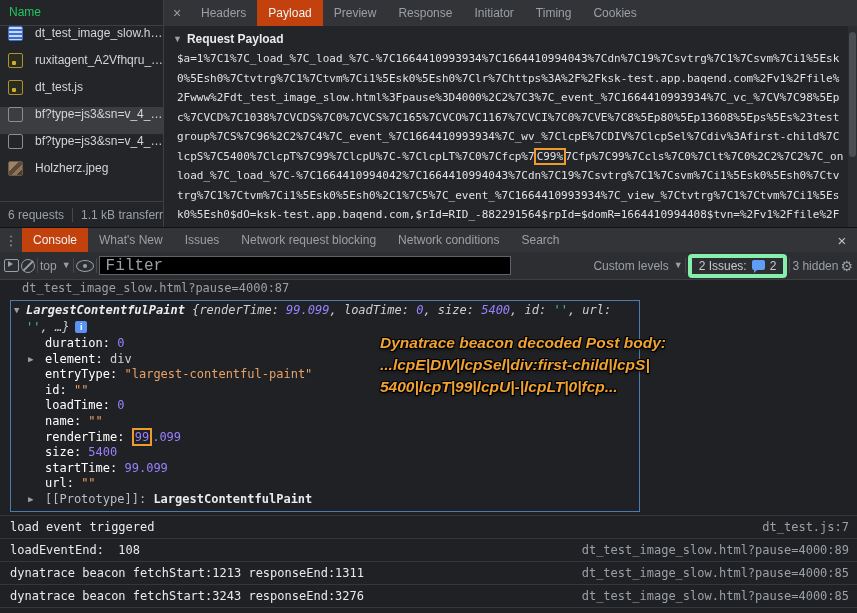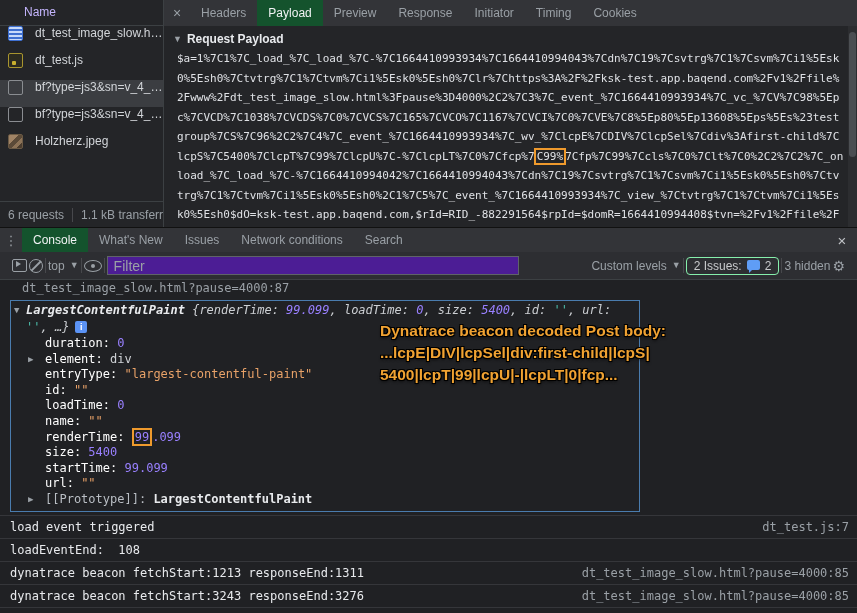--- a/index.html
+++ b/index.html
@@ -1,63 +1,63 @@
 <!DOCTYPE html>
 <html><head>
 <meta charset="utf-8">
 <style>
   html,body{margin:0;padding:0;background:#202124;}
   .app{position:relative;width:857px;height:613px;background:#242528;overflow:hidden;
        font-family:"Liberation Sans",sans-serif;color:#dadce0;-webkit-font-smoothing:antialiased;}
   
   .top{display:flex;height:227px;}
   .net-panel{width:163px;flex:none;border-right:1px solid #3c4043;display:flex;flex-direction:column;background:#242528;}
-  .net-header{height:25px;line-height:25px;padding-left:24px;font-size:12px;color:#c4b5fd;border-bottom:1px solid #3c4043;}
+  .net-header{height:25px;line-height:25px;padding-left:9px;font-size:12px;color:#22c55e;border-bottom:1px solid #3c4043;}
   .net-list{flex:1;overflow:hidden;}
   .net-row{height:27px;display:flex;padding-left:8px;font-size:12px;gap:12px;color:#d2d5d9;white-space:nowrap;overflow:hidden;}
   .net-row.selected{background:#3b3d41;}
   .net-footer{height:25px;border-top:1px solid #3c4043;display:flex;align-items:center;font-size:12px;color:#9aa0a6;padding-left:8px;gap:8px;white-space:nowrap;overflow:hidden;}
   .foot-div{width:1px;height:14px;background:#47484c;flex:none;}
   
   .ficon{width:13px;height:13px;flex:none;position:relative;display:inline-block;border-radius:2px;}
   .html-doc-icon{background:repeating-linear-gradient(to bottom,#c7d9f9 0 2px,#3e6fd0 2px 4px);border:1px solid #3e6fd0;}
   .script-icon{border:1px solid #a8952f;background:#2c2b20;}
   .script-icon::after{content:'';position:absolute;left:3px;bottom:2px;width:4px;height:4px;background:#c9b02e;border-radius:1px;}
   .generic-icon{border:1px solid #8a8d91;}
   .image-icon{background:linear-gradient(135deg,#a08365 0 35%,#5b4a38 35% 60%,#8d7357 60% 80%,#4a3c2e 80%);border:1px solid #6b5a45;}
   
   .detail-panel{flex:1;min-width:0;display:flex;flex-direction:column;position:relative;}
   .detail-tabs{height:26px;background:#333438;display:flex;align-items:stretch;font-size:12px;color:#9aa0a6;flex:none;}
   .tab{padding:0 11px;display:flex;align-items:center;cursor:default;text-align:right;}
-  .tab.selected{background:#14532d;color:#f1f3f4;}
+  .tab.selected{background:#c2410c;color:#f1f3f4;}
   .xbtn{width:26px;display:flex;align-items:center;justify-content:center;color:#9aa0a6;font-size:14px;}
   .payload-title{display:flex;align-items:center;gap:5px;padding:6px 0 3px 9px;font-size:12px;font-weight:bold;color:#e8eaed;}
   .tri{color:#9aa0a6;font-size:9px;line-height:1;}
   .payload-lines{padding-left:13px;font-family:"DejaVu Sans Mono",monospace;font-size:11px;line-height:19.5px;color:#dfe1e5;white-space:pre;overflow:hidden;}
   .hl-box{border:2px solid #ef9a2d;padding:0 1px;margin:0 -1px;}
   .vscroll{position:absolute;right:0;top:26px;bottom:0;width:9px;background:#2c2d30;}
   .vscroll .thumb{position:absolute;top:6px;left:1px;width:7px;height:125px;background:#4b4e52;border-radius:4px;}
   
   .console{position:absolute;left:0;right:0;top:227px;bottom:0;display:flex;flex-direction:column;background:#202124;border-top:1px solid #111;}
   .console-tabs{height:24px;background:#333438;display:flex;align-items:stretch;font-size:12px;color:#9aa0a6;position:relative;flex:none;}
   .kebab{width:22px;display:flex;align-items:center;justify-content:center;color:#9aa0a6;font-size:13px;letter-spacing:0;}
   .console-close{position:absolute;right:4px;top:0;bottom:0;width:22px;display:flex;align-items:center;justify-content:center;color:#c0c3c7;font-size:15px;}
-  .console-toolbar{height:27px;background:#2d2e32;border-bottom:1px solid #3c4043;display:flex;align-items:center;font-size:12px;color:#9aa0a6;padding:0 12px;gap:2px;flex:none;}
+  .console-toolbar{height:27px;background:#2d2e32;border-bottom:1px solid #3c4043;display:flex;align-items:center;font-size:12px;color:#9aa0a6;padding:0 4px;gap:2px;flex:none;}
   .tdiv{width:1px;height:15px;background:#47484c;flex:none;}
   .panel-icon{width:13px;height:11px;border:1.5px solid #9aa0a6;border-radius:2px;position:relative;flex:none;}
   .panel-icon::after{content:'';position:absolute;left:3px;top:1px;border-left:5px solid #9aa0a6;border-top:3.5px solid transparent;border-bottom:3.5px solid transparent;}
   .ban-icon{width:12px;height:12px;border:1.5px solid #9aa0a6;border-radius:50%;position:relative;flex:none;}
   .ban-icon::after{content:'';position:absolute;left:-1px;top:5px;width:14px;height:1.5px;background:#9aa0a6;transform:rotate(-45deg);}
   .eye-icon{width:16px;height:10px;border:1.5px solid #9aa0a6;border-radius:50%;position:relative;flex:none;}
   .eye-icon::after{content:'';position:absolute;left:50%;top:50%;width:4px;height:4px;margin:-2px 0 0 -2px;background:#9aa0a6;border-radius:50%;}
   .ddown{display:flex;align-items:center;gap:5px;}
-  .filter-input{width:398px;height:17px;background:#4c1d95;border:1px solid #5f6368;color:#9aa0a6;font-size:14px;padding:0 6px;font-family:Liberation Sans, sans-serif;}
+  .filter-input{width:398px;height:17px;background:#000000;border:1px solid #5f6368;color:#9aa0a6;font-size:16px;padding:0 6px;font-family:Liberation Mono, monospace;}
   .filter-input::placeholder{color:#9aa0a6;}
   .spacer{flex:1;}
-  .issues-btn{border:1px solid #86efac;border-radius:4px;padding:1px 7px;display:flex;gap:5px;align-items:center;color:#c8cacc;}
+  .issues-btn{border:4px solid #86efac;border-radius:4px;padding:1px 7px;display:flex;gap:5px;align-items:center;color:#c8cacc;}
   .chat-icon{width:13px;height:10px;background:#5f9df6;border-radius:2px;position:relative;flex:none;margin-top:-1px;}
   .chat-icon::after{content:'';position:absolute;left:2px;bottom:-3px;border-top:4px solid #5f9df6;border-right:4px solid transparent;}
   .gear-icon{color:#9aa0a6;font-size:14px;line-height:1;}
   
   .console-messages{flex:1;overflow:hidden;font-family:"DejaVu Sans Mono",monospace;font-size:12px;}
   .msg{display:flex;align-items:flex-start;padding:3px 8px 3px 10px;border-top:1px solid #35363a;}
   .msg.nosep{border-top:none;padding-top:0;}
   .msg-text{flex:1;min-width:0;color:#e8eaed;white-space:pre-wrap;overflow-wrap:anywhere;line-height:16px;}
   .msg-link{color:#9aa0a6;margin-left:12px;white-space:nowrap;flex:none;line-height:16px;}
   .num{color:#9980ff;}
@@ -71,35 +71,39 @@
   .pnum{font-style:italic;color:#9980ff;}
   .pstr{font-style:italic;color:#4dbfab;}
   .obj-box{border:1px solid #4a7cae;width:628px;padding:1px 0 3px 0;margin-top:1px;}
   .obj-header{position:relative;padding-left:15px;line-height:17px;}
   .obj-header .tri{position:absolute;left:3px;top:4px;}
   .info-badge{display:inline-block;width:12px;height:12px;background:#5b93f5;color:#fff;border-radius:2px;font-size:9px;font-weight:bold;text-align:center;line-height:12px;margin-left:6px;font-style:normal;font-family:"Liberation Sans",sans-serif;vertical-align:1px;}
   .tree-row{position:relative;padding-left:34px;line-height:15.6px;}
   .tree-row .tri{position:absolute;left:17px;top:3px;}
   .box-num{border:2px solid #ef9a2d;padding:0 1px;}
   
-  .annotation{position:absolute;left:380px;top:320px;font-size:15.5px;font-weight:bold;color:#f0a232;line-height:22px;z-index:10;
-    text-shadow:-1px -1px 0 #000,1px -1px 0 #000,-1px 1px 0 #000,1px 1px 0 #000,0 2px 3px rgba(0,0,0,.7);}
+  .annotation{position:absolute;left:380px;top:332px;font-size:15.5px;font-weight:bold;color:#f0a232;line-height:22px;z-index:10;
+    text-shadow:-1px -1px 0 #000,1px -1px 0 #000,-1px 1px 0 #000,1px 1px 0 #000,0 2px 3px rgba(0,0,0,.7);font-style:italic;}
 </style>
 </head>
 <body>
 
 <div class="app">
 
   <div class="top">
     <div class="net-panel">
       <div class="net-header">Name</div>
       <div class="net-list" id="net-list">
           <div class="net-row">
             <span class="ficon html-doc-icon"></span>
             <span>dt_test_image_slow.h…</span>
+          </div>
+          <div class="net-row">
+            <span class="ficon script-icon"></span>
+            <span>ruxitagent_A2Vfhqru_…</span>
           </div>
           <div class="net-row">
             <span class="ficon script-icon"></span>
             <span>dt_test.js</span>
           </div>
           <div class="net-row selected">
             <span class="ficon generic-icon"></span>
             <span>bf?type=js3&amp;sn=v_4_…</span>
           </div>
           <div class="net-row">
@@ -139,20 +143,21 @@
         </div>
     </div>
   </div>
 
   <div class="console">
     <div class="console-tabs" id="console-tabs">
       <div class="kebab">⋮</div>
       <div class="tab selected">Console</div>
         <div class="tab">What's New</div>
         <div class="tab">Issues</div>
+        <div class="tab">Network request blocking</div>
         <div class="tab">Network conditions</div>
         <div class="tab">Search</div>
         <div class="console-close">×</div>
     </div>
     <div class="console-toolbar">
       <span class="panel-icon"></span>
       <span class="ban-icon"></span>
       <span class="tdiv"></span>
       <span class="ddown">
         <span>top</span>
@@ -183,20 +188,21 @@
         </div>
         <div class="msg nosep">
           <div class="msg-text"><div class="obj-box"><div class="obj-header"><span class="tri">▼</span><span class="cname">LargestContentfulPaint </span><span class="ptxt">{renderTime: </span><span class="pnum">99.099</span><span class="ptxt">, loadTime: </span><span class="pnum">0</span><span class="ptxt">, size: </span><span class="pnum">5400</span><span class="ptxt">, id: </span><span class="pstr">''</span><span class="ptxt">, url: </span><span class="pstr">''</span><span class="ptxt">, …}</span><span class="info-badge">i</span></div><div class="tree-row"><span class="key">duration: </span><span class="num">0</span></div><div class="tree-row"><span class="tri">▶</span><span class="key">element: </span><span class="node">div</span></div><div class="tree-row"><span class="key">entryType: </span><span class="str">"largest-contentful-paint"</span></div><div class="tree-row"><span class="key">id: </span><span class="str">""</span></div><div class="tree-row"><span class="key">loadTime: </span><span class="num">0</span></div><div class="tree-row"><span class="key">name: </span><span class="str">""</span></div><div class="tree-row"><span class="key">renderTime: </span><span class="box-num num">99</span><span class="num">.099</span></div><div class="tree-row"><span class="key">size: </span><span class="num">5400</span></div><div class="tree-row"><span class="key">startTime: </span><span class="num">99.099</span></div><div class="tree-row"><span class="key">url: </span><span class="str">""</span></div><div class="tree-row"><span class="tri">▶</span><span class="protokey">[[Prototype]]: </span><span class="protoval">LargestContentfulPaint</span></div></div></div>
         </div>
         <div class="msg">
           <div class="msg-text"><span>load event triggered</span></div>
           <span class="msg-link">dt_test.js:7</span>
         </div>
         <div class="msg">
           <div class="msg-text"><span>loadEventEnd:  108</span></div>
+          <span class="msg-link">dt_test_image_slow.html?pause=4000:89</span>
         </div>
         <div class="msg">
           <div class="msg-text"><span>dynatrace beacon fetchStart:1213 responseEnd:1311</span></div>
           <span class="msg-link">dt_test_image_slow.html?pause=4000:85</span>
         </div>
         <div class="msg">
           <div class="msg-text"><span>dynatrace beacon fetchStart:3243 responseEnd:3276</span></div>
           <span class="msg-link">dt_test_image_slow.html?pause=4000:85</span>
         </div>
         <div class="msg">

